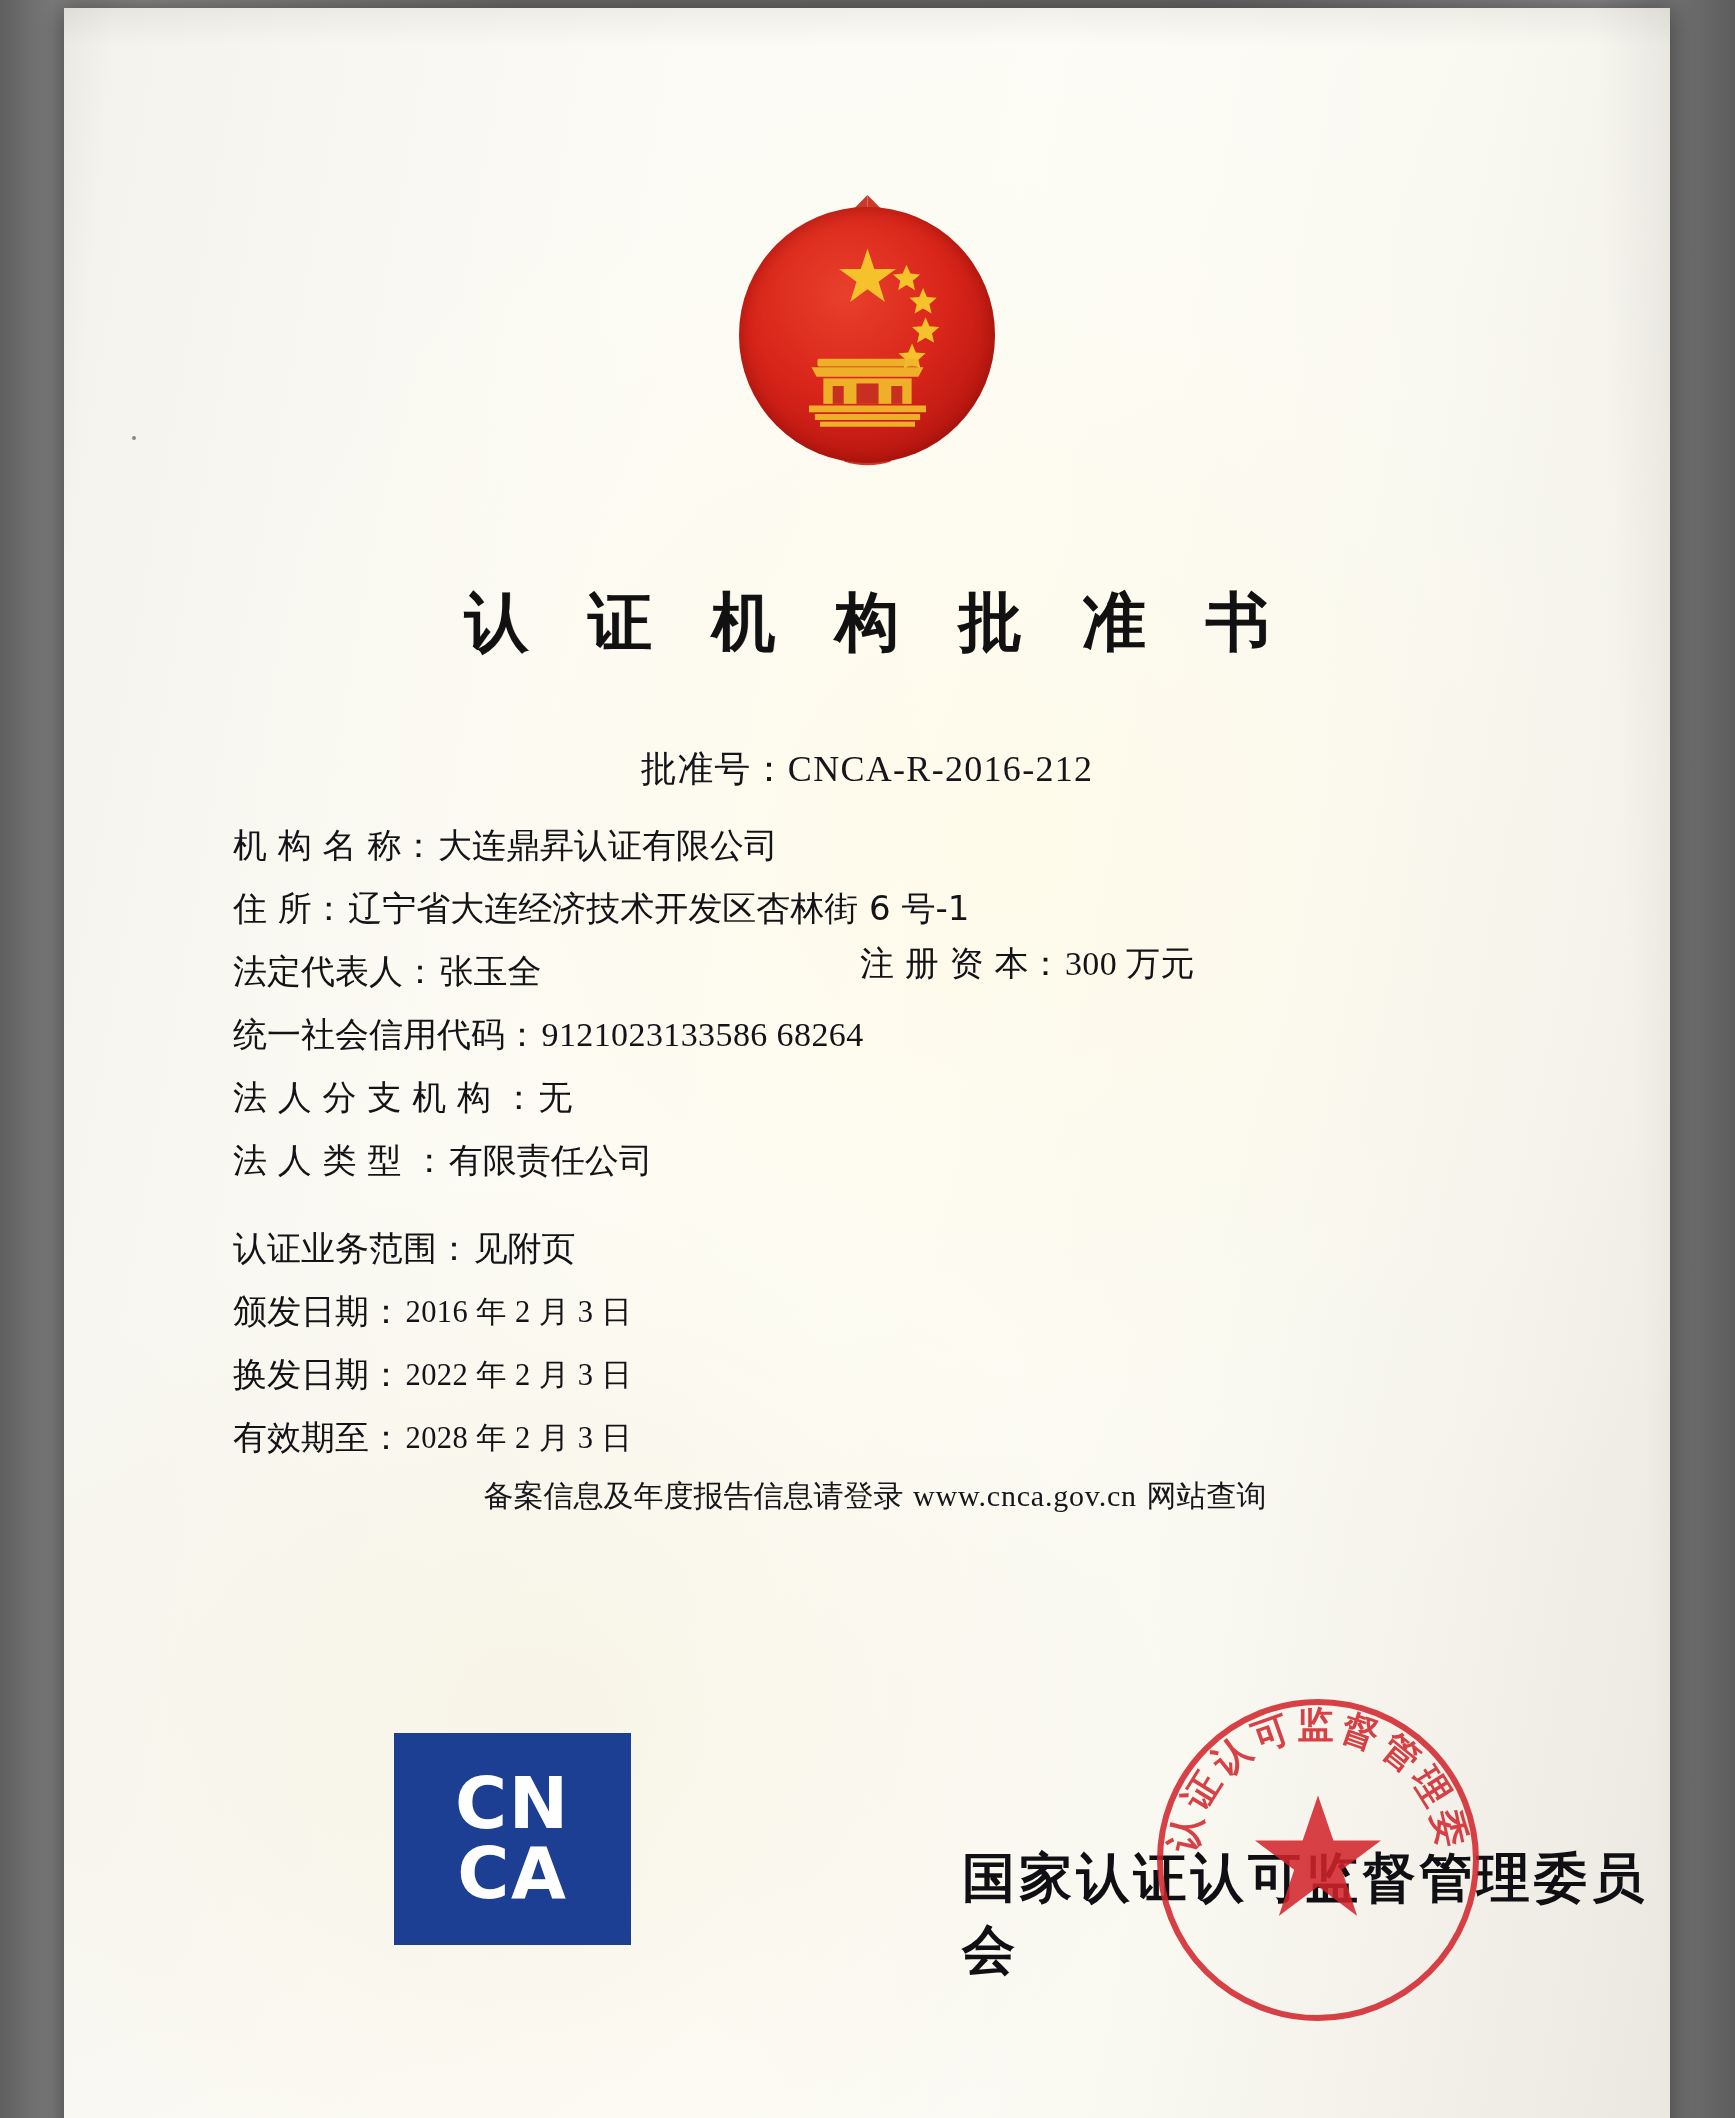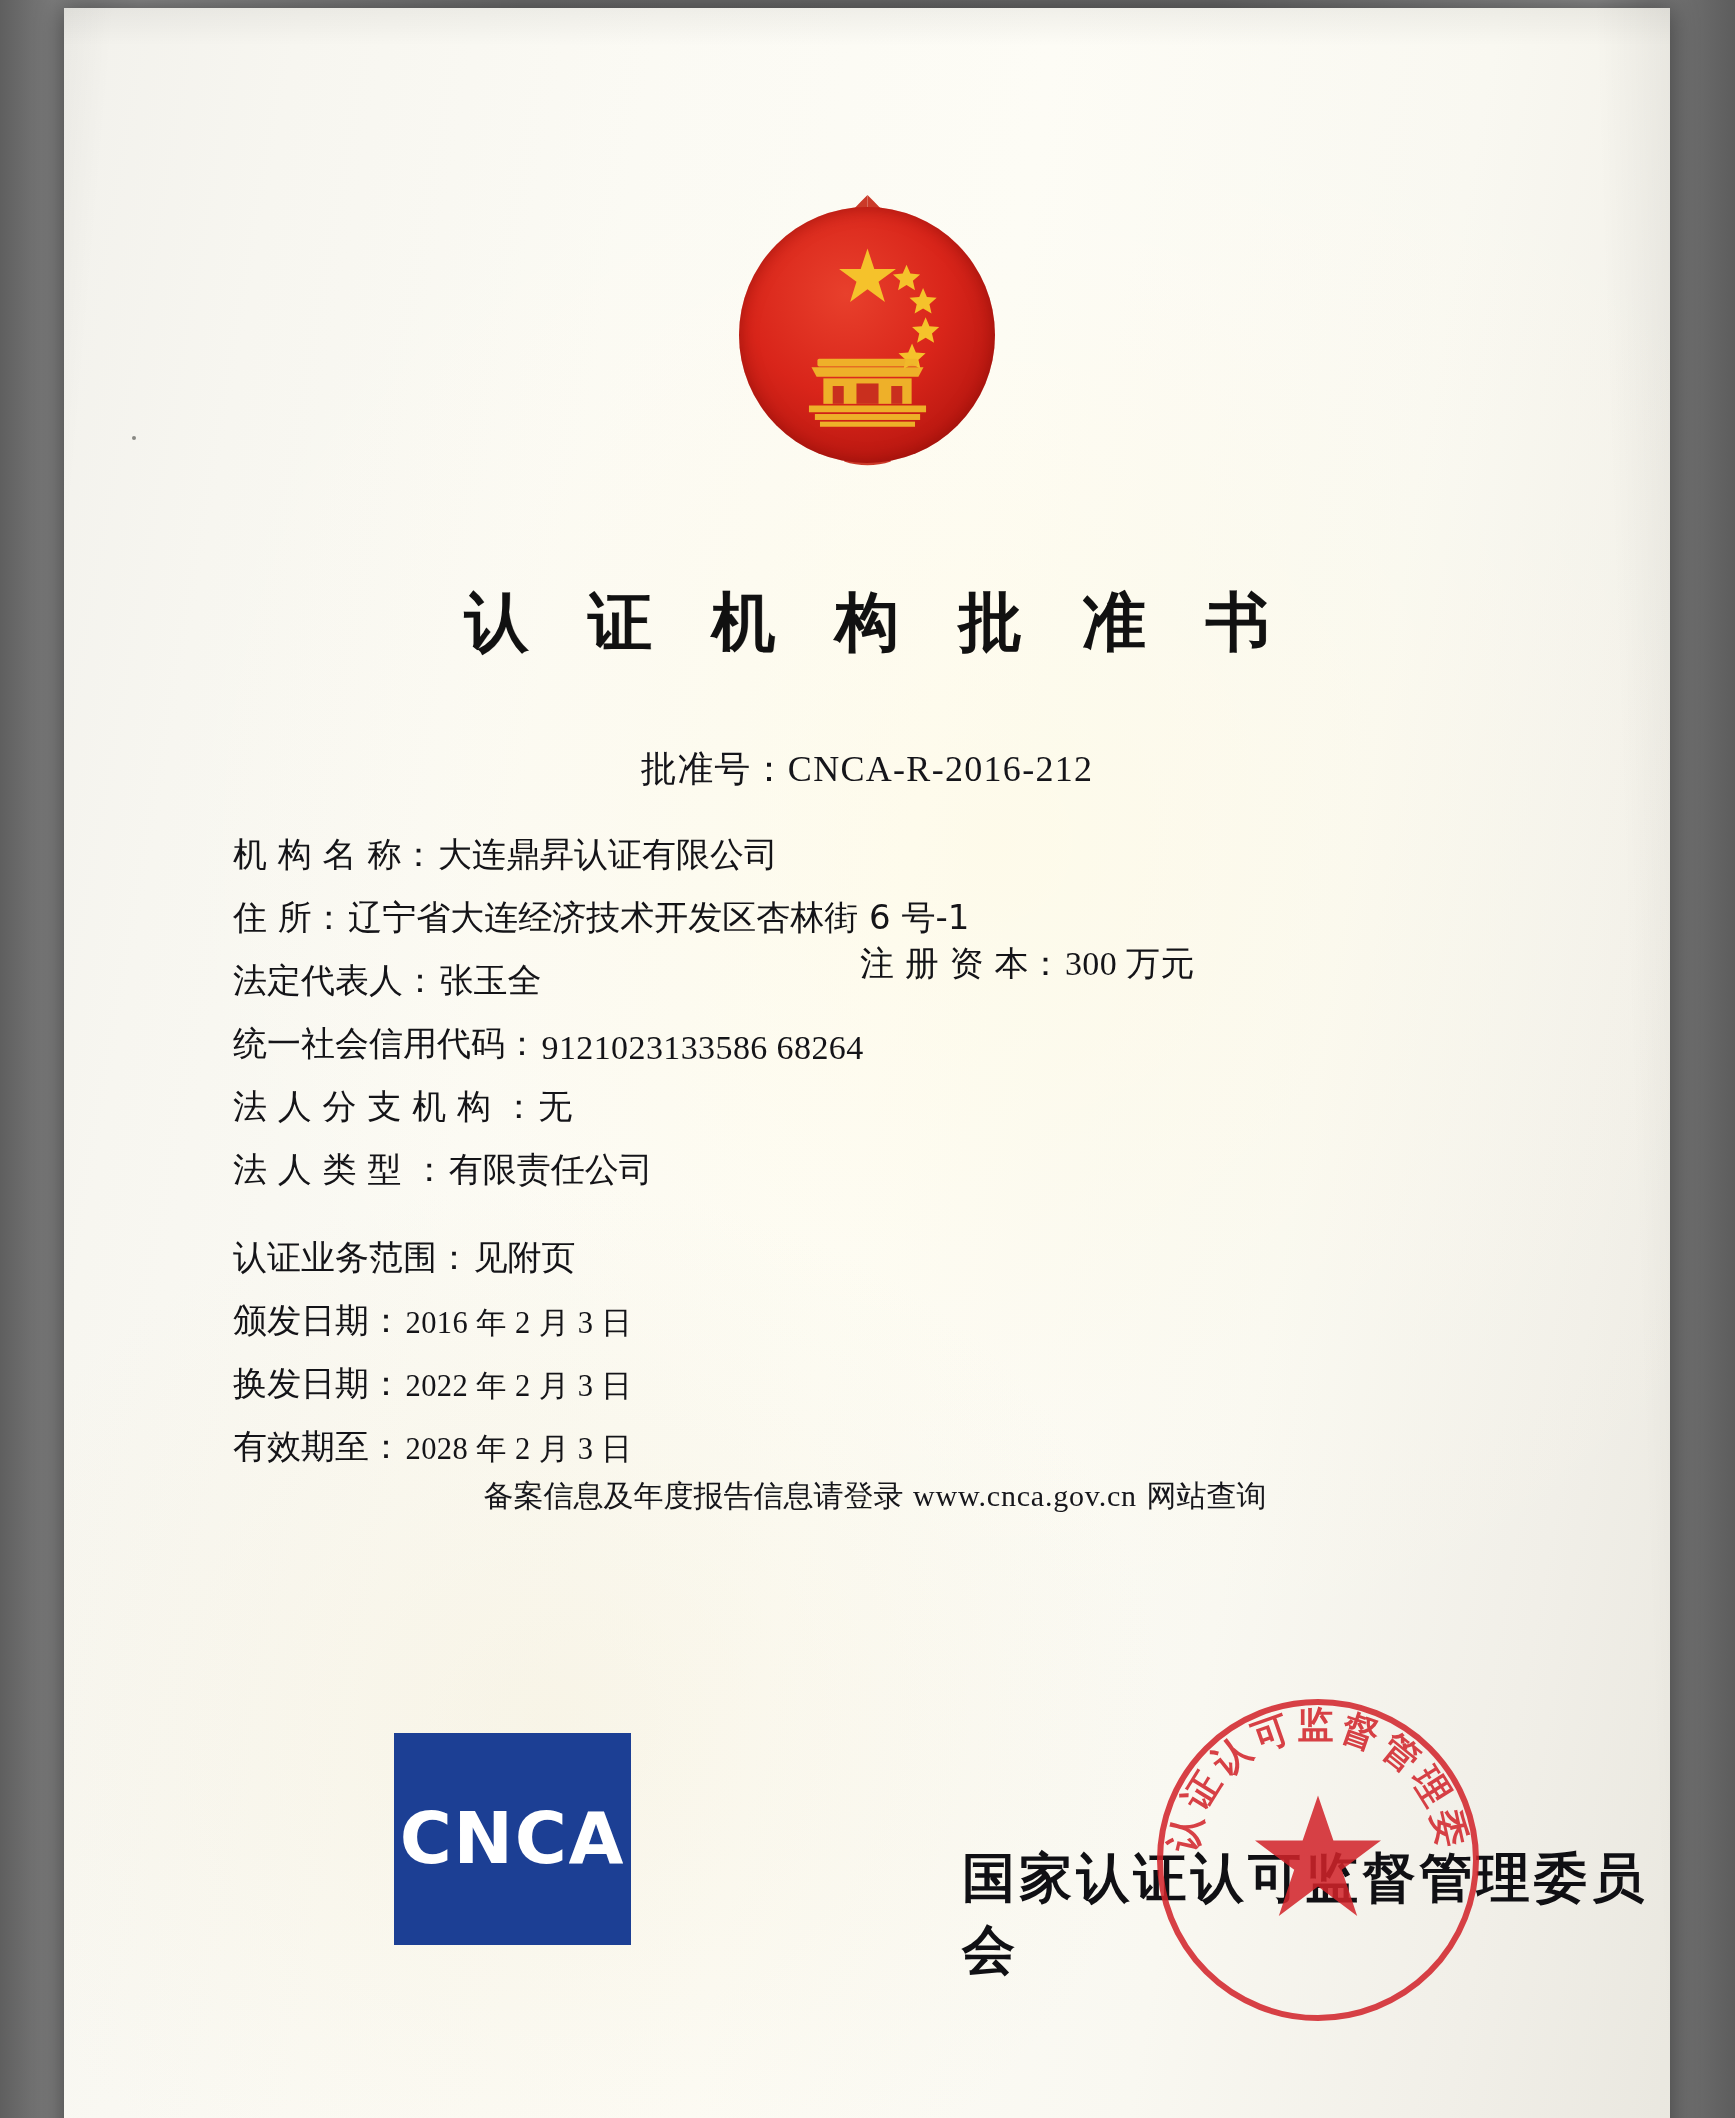--- a/index.html
+++ b/index.html
@@ -114,21 +114,21 @@
     top: 807px;
     width: 1314px;
   }
   .frow {
     position: relative;
     height: 63px;
     font-size: 34px;
     color: #16161b;
     white-space: nowrap;
     display: flex;
-    align-items: flex-end;
+    align-items: center;
   }
   .flabel {
     font-family: "DejaVu Sans", "Liberation Sans", sans-serif;
     font-weight: normal;
     color: #141418;
   }
   .fvalue {
     font-family: "DejaVu Sans", "Liberation Sans", sans-serif;
     color: #141418;
     margin-left: 2.5px;
@@ -172,20 +172,21 @@
     left: 330px;
     top: 1725px;
     width: 237px;
     height: 212px;
     background: #1c3f94;
   }
   .cnca-logo .txt {
     position: absolute;
     inset: 0;
     display: flex;
+    flex-direction: column;
     justify-content: center;
     align-items: center;
     color: #fff;
     font-family: "DejaVu Sans", "Liberation Sans", sans-serif;
     font-weight: bold;
     font-size: 71px;
     line-height: 0.98;
     letter-spacing: 1.7px;
   }
 

